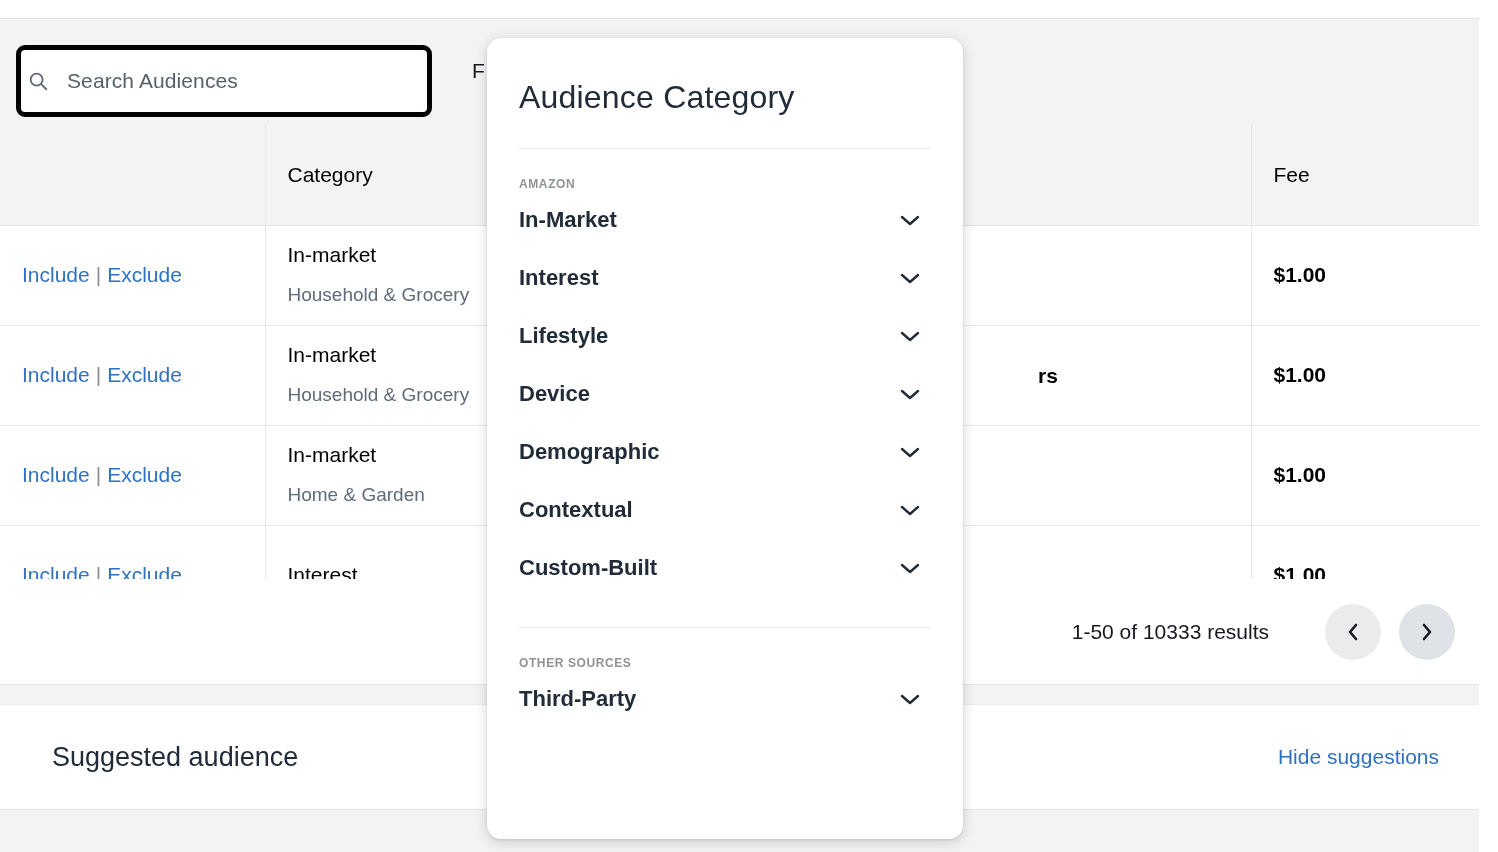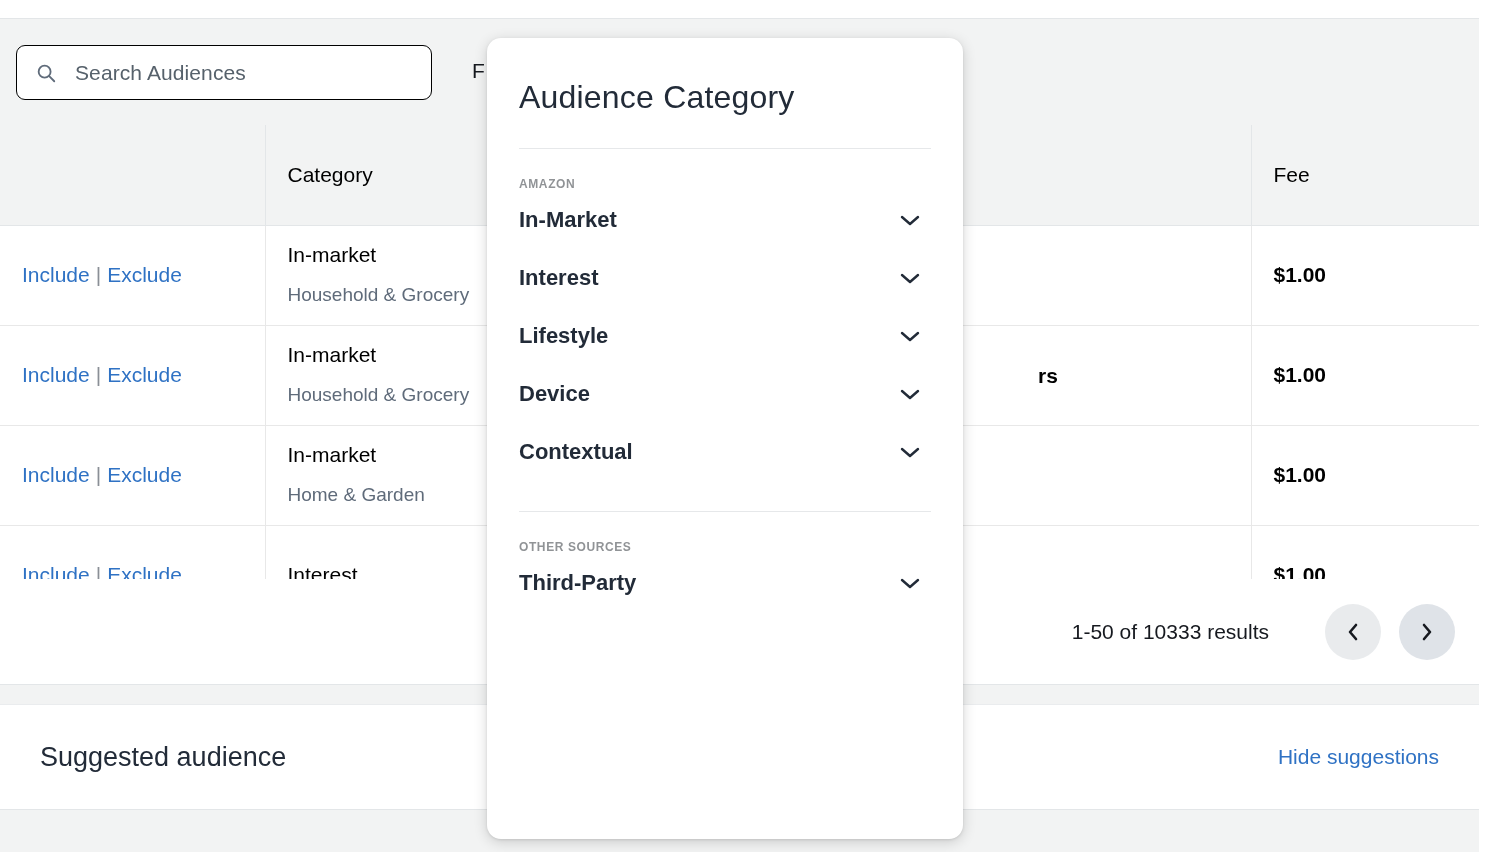--- a/index.html
+++ b/index.html
@@ -20,26 +20,26 @@
     border-right: 1px solid #e3e6e8;
   }
 
   
   .toolbar {
     position: absolute; left: 0; top: 19px; width: 1479px; height: 106px;
     background: #f2f3f3;
   }
   .search-box {
     position: absolute; left: 16px; top: 26px;
-    width: 416px; height: 55px;
-    background: #ffffff;
-    border: 1px solid #000000;
+    width: 416px; height: 72px;
+    background: #ffffff;
+    border: 5px solid #000000;
     border-radius: 9px;
     display: flex; align-items: center;
-    padding-left: 18px;
+    padding-left: 6px;
   }
   .search-icon { width: 22px; height: 22px; flex: 0 0 auto; color: #5f6b7a; }
   .search-placeholder {
     margin-left: 18px;
     font-size: 21px;
     color: #56616b;
     letter-spacing: .1px;
   }
 
   
@@ -112,21 +112,21 @@
   }
   .pg-btn.next { background: #dfe3e8; }
 
   
   .suggested {
     position: absolute; left: 0; top: 704px; width: 1479px; height: 106px;
     background: #ffffff;
     border-top: 1px solid #eaecee;
     border-bottom: 1px solid #e3e6e8;
     display: flex; align-items: center; justify-content: space-between;
-    padding: 0 40px 0 40px;
+    padding: 0 40px 0 52px;
   }
   .suggested-title { font-size: 27px; color: #222b38; }
   .hide-link { font-size: 21px; color: #2f72c4; text-decoration: none; cursor: pointer; }
 
   .footer-gray {
     position: absolute; left: 0; top: 810px; width: 1479px; height: 42px;
     background: #f2f3f3;
   }
   .gap-gray {
     position: absolute; left: 0; top: 685px; width: 1479px; height: 19px;
@@ -310,21 +310,33 @@
             <polyline points="3,4 11,11 19,4"></polyline>
           </svg>
       </div>
       <div class="opt">
         <span class="opt-label">Device</span>
         <svg class="chev" viewBox="0 0 22 14" fill="none" stroke="currentColor" stroke-width="2.4" stroke-linecap="round" stroke-linejoin="round">
             <polyline points="3,4 11,11 19,4"></polyline>
           </svg>
       </div>
       <div class="opt">
+        <span class="opt-label">Demographic</span>
+        <svg class="chev" viewBox="0 0 22 14" fill="none" stroke="currentColor" stroke-width="2.4" stroke-linecap="round" stroke-linejoin="round">
+            <polyline points="3,4 11,11 19,4"></polyline>
+          </svg>
+      </div>
+      <div class="opt">
         <span class="opt-label">Contextual</span>
+        <svg class="chev" viewBox="0 0 22 14" fill="none" stroke="currentColor" stroke-width="2.4" stroke-linecap="round" stroke-linejoin="round">
+            <polyline points="3,4 11,11 19,4"></polyline>
+          </svg>
+      </div>
+      <div class="opt">
+        <span class="opt-label">Custom-Built</span>
         <svg class="chev" viewBox="0 0 22 14" fill="none" stroke="currentColor" stroke-width="2.4" stroke-linecap="round" stroke-linejoin="round">
             <polyline points="3,4 11,11 19,4"></polyline>
           </svg>
       </div>
     </div>
 
     <div class="modal-rule2"></div>
     <div class="group-label">OTHER SOURCES</div>
     <div class="opt-list">
       <div class="opt">

